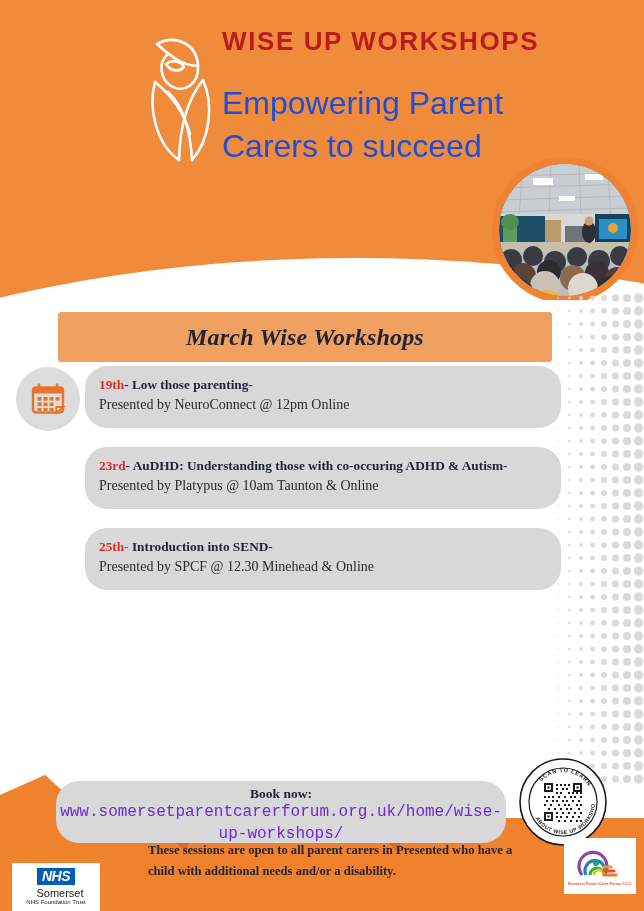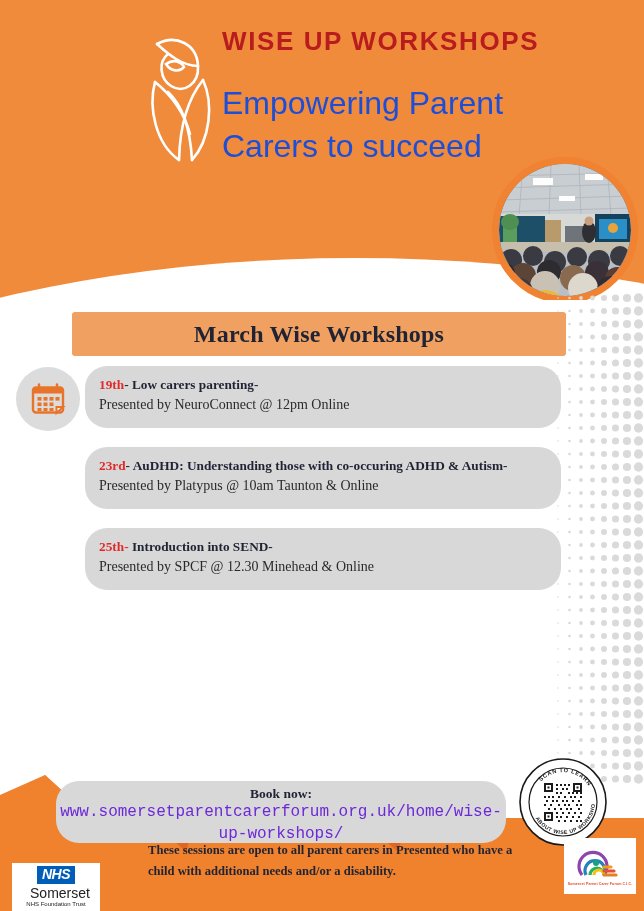--- a/index.html
+++ b/index.html
@@ -105,27 +105,28 @@
   .dots {
     position: absolute;
     right: 0; top: 292px;
     width: 92px; height: 500px;
     overflow: hidden;
   }
 
   
   .banner {
     position: absolute;
-    left: 72px; top: 312px;
-    width: 494px; height: 44px;
+    left: 58px; top: 312px;
+    width: 494px; height: 50px;
     background: #F0A060;
     border-radius: 3px;
     display: flex;
     align-items: center;
     justify-content: center;
+    font-style: italic;
   }
   .banner-text {
     color: #1f2333;
     font-family: "Liberation Serif", serif;
     font-weight: bold;
     font-size: 24px;
     letter-spacing: 0.2px;
   }
 
   .cal-icon {
@@ -222,21 +223,21 @@
     font-family: "Liberation Sans", sans-serif;
     font-weight: bold;
     font-style: italic;
     font-size: 14px;
     letter-spacing: -0.5px;
     padding: 1px 5px 1px 5px;
     line-height: 1.1;
   }
   .nhs-name {
     font-family: "Liberation Sans", sans-serif;
-    font-size: 14px;
+    font-size: 11px;
     color: #222;
     margin-top: 2px;
     line-height: 1.1;
     padding-left: 8px;
   }
   .nhs-trust {
     font-family: "Liberation Sans", sans-serif;
     font-size: 6px;
     color: #222;
     line-height: 1.1;
@@ -713,21 +714,21 @@
     <path d="M26.5 26 L33 26 L26.5 32 Z" fill="#ffffff" stroke="#E8742A" stroke-width="2"></path>
   </svg>
 </div>
 
 <div class="ws-list">
 
 
   <div class="ws-card">
     <div class="ws-line1">
       <span class="ws-date">19th</span><span>-</span>
-      <span>Low carers parenting-</span>
+      <span>Low those parenting-</span>
     </div>
     <div class="ws-line2">Presented by NeuroConnect @ 12pm Online</div>
   </div>
 
   <div class="ws-card">
     <div class="ws-line1">
       <span class="ws-date">23rd</span><span>-</span>
       <span>AuDHD: Understanding those with co-occuring ADHD &amp; Autism-</span>
     </div>
     <div class="ws-line2">Presented by Platypus @ 10am Taunton &amp; Online</div>

